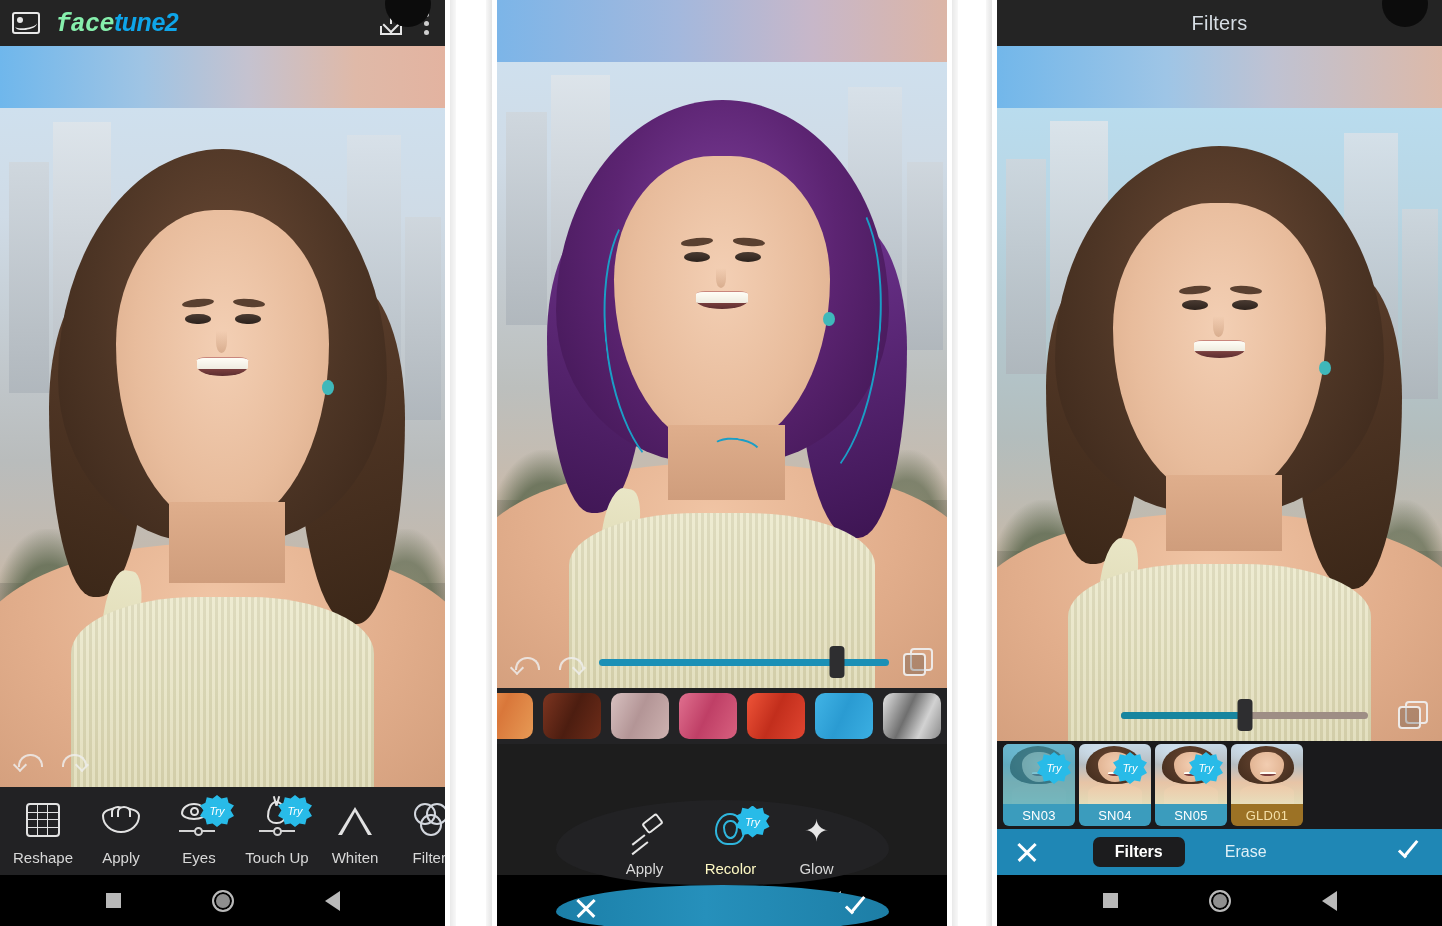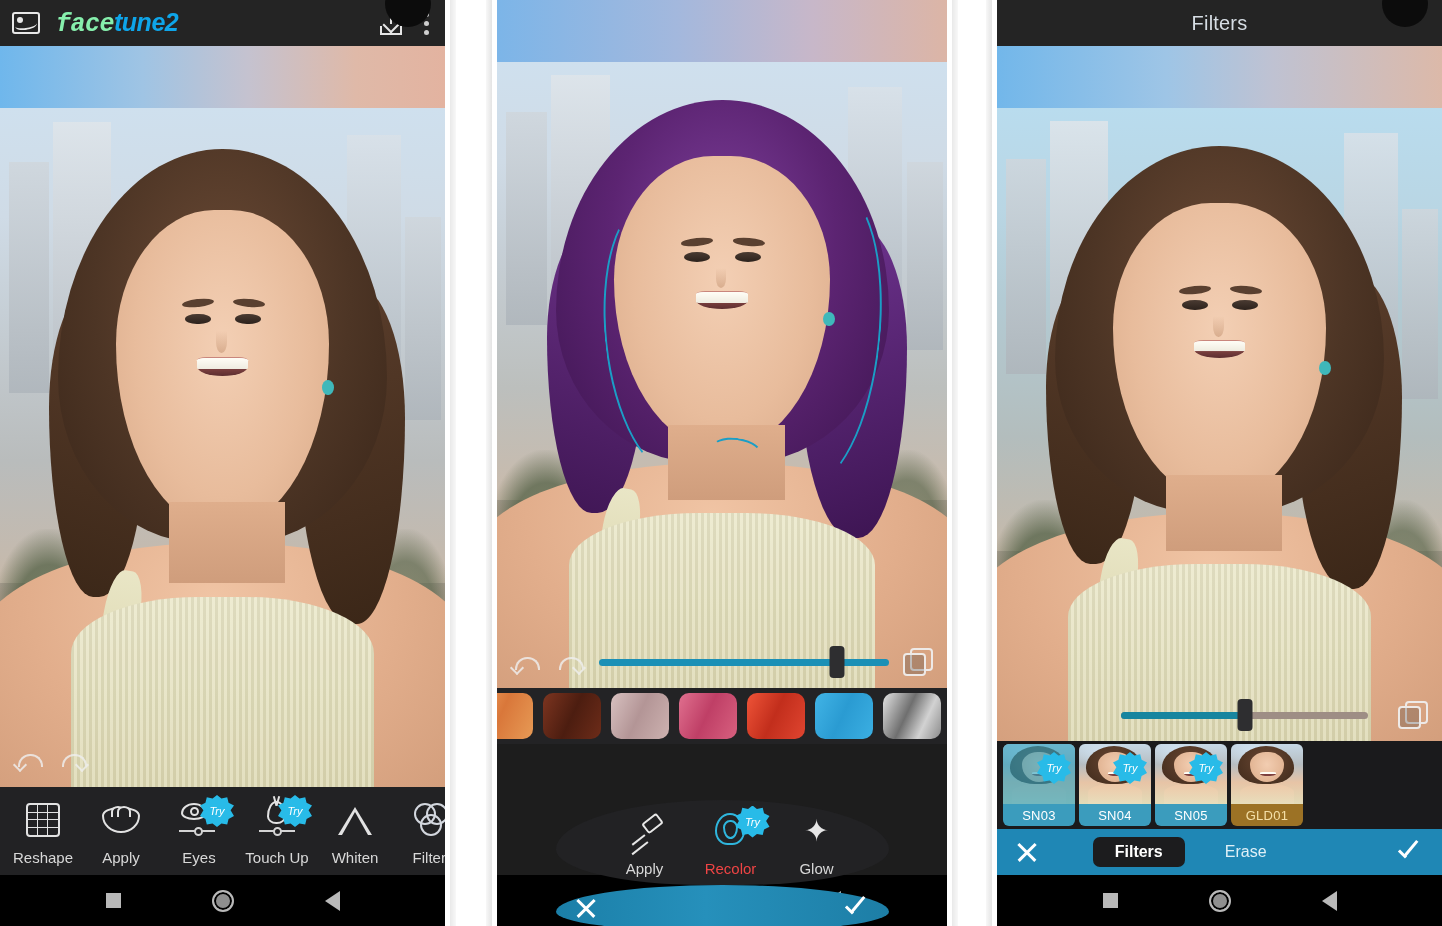--- a/index.html
+++ b/index.html
@@ -250,21 +250,21 @@
   }
   .toolbar.main { height: 88px; padding-top: 14px; padding-left: 4px; }
   .toolbar.hair { height: 85px; padding-top: 12px; justify-content: space-around; padding: 12px 46px 0; }
   .tool {
     flex: 0 0 auto; width: 78px; display:flex; flex-direction:column;
     align-items:center; gap:10px; position:relative;
   }
   .toolbar.hair .tool { width: 86px; }
   .tool-icon { width: 40px; height: 38px; position:relative; }
   .tool-label { font-size: 15px; color:#d8d8d8; white-space:nowrap; }
-  .tool.active .tool-label { color:#ef4444; }
+  .tool.active .tool-label { color:#fef9c3; }
   .try-badge {
     position:absolute; top:-6px; right:4px; width:34px; height:32px;
     background:#28bbe8; color:#fff; font-size:11px; font-style:italic; font-weight:400;
     display:flex; align-items:center; justify-content:center;
     clip-path: polygon(50% 0%, 63% 11%, 80% 7%, 84% 24%, 100% 33%, 90% 48%,
                        100% 66%, 84% 75%, 80% 92%, 63% 89%, 50% 100%, 37% 89%,
                        20% 92%, 16% 75%, 0% 66%, 10% 48%, 0% 33%, 16% 24%, 20% 7%, 37% 11%);
     z-index:3;
   }
 

